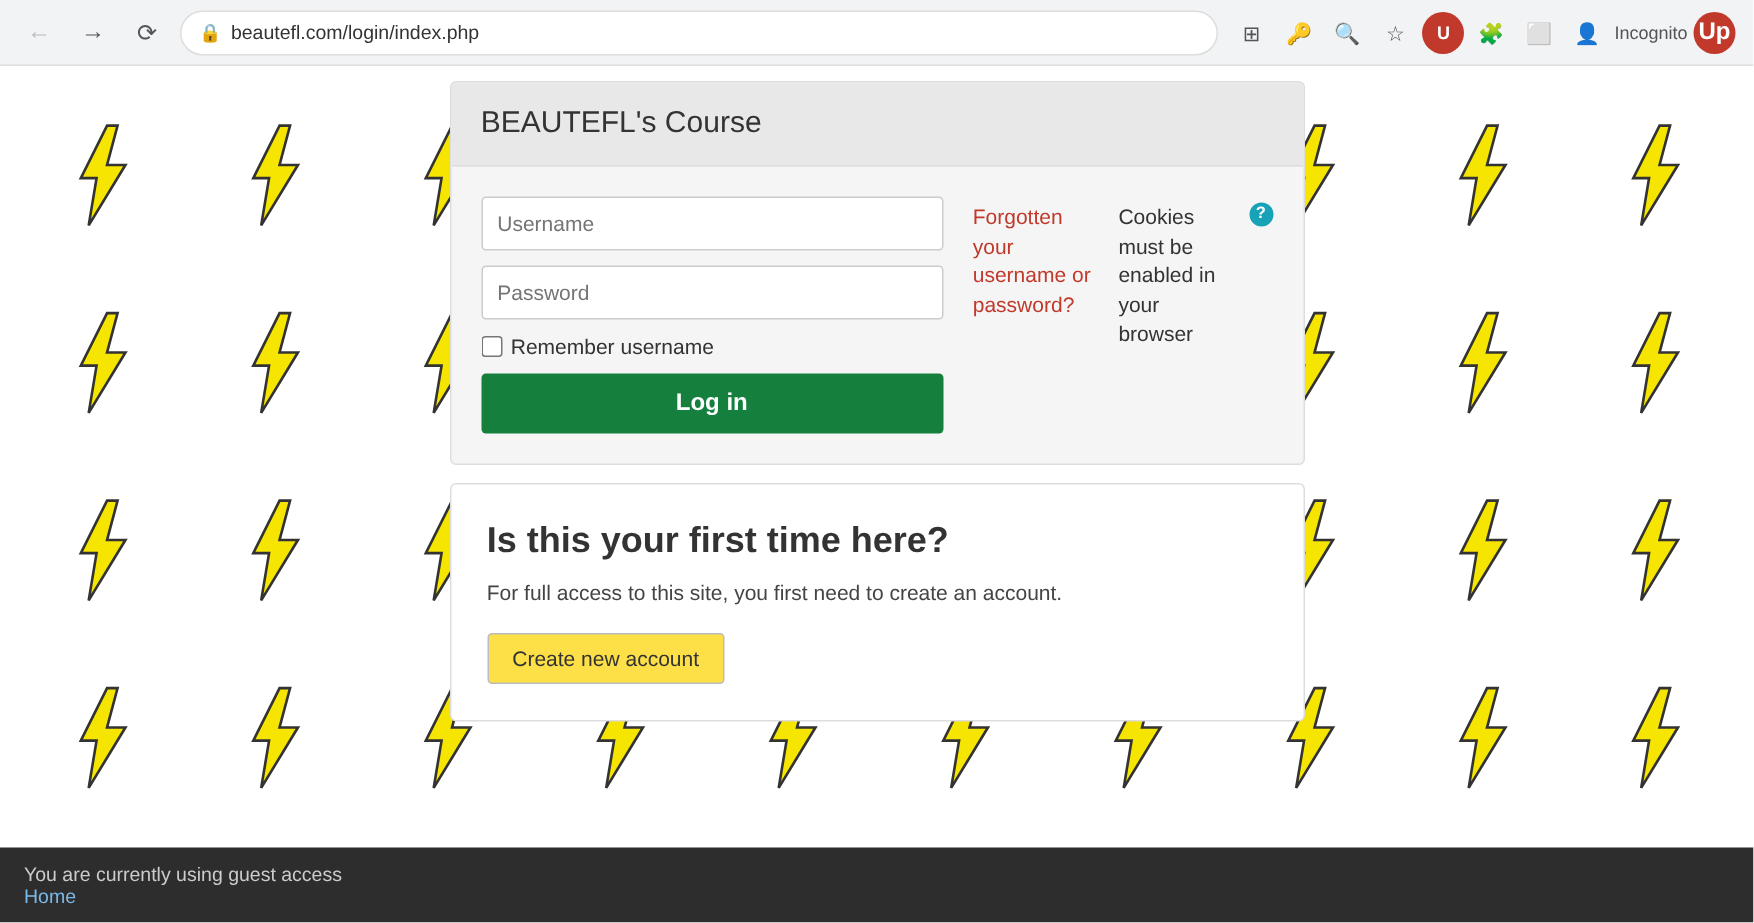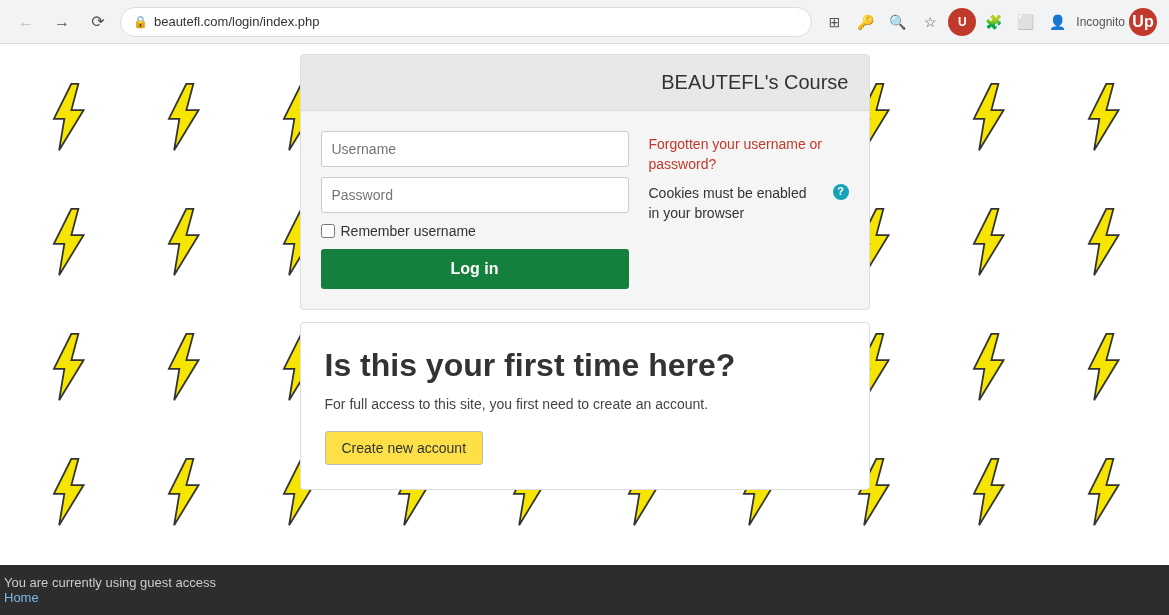--- a/index.html
+++ b/index.html
@@ -133,21 +133,21 @@
     .login-card {
       background: #f5f5f5;
       border: 1px solid #ddd;
       border-radius: 4px;
       overflow: hidden;
       margin-bottom: 12px;
     }
     .card-title {
       background: #e8e8e8;
       padding: 16px 20px;
-      text-align: right;
+      text-align: left;
       font-size: 20px;
       font-weight: normal;
       color: #333;
       border-bottom: 1px solid #ddd;
     }
     .login-form {
       padding: 20px;
       display: flex;
       gap: 20px;
     }
@@ -186,21 +186,21 @@
       border-radius: 3px;
       height: 40px;
       width: 100%;
       font-size: 16px;
       cursor: pointer;
       font-weight: bold;
     }
     .form-right {
       width: 200px;
       display: flex;
-      flex-direction: column;
+      flex-direction: row;
       gap: 10px;
       padding-top: 4px;
     }
     .forgot-link {
       color: #c0392b;
       text-decoration: none;
       font-size: 14px;
       line-height: 1.4;
     }
     .cookies-text {
@@ -227,21 +227,21 @@
     }
 
     
     .first-time-card {
       background: #fff;
       border: 1px solid #ddd;
       border-radius: 4px;
       padding: 24px 24px 24px 24px;
     }
     .first-time-title {
-      font-size: 32px;
+      font-size: 24px;
       font-weight: bold;
       color: #333;
       margin-bottom: 10px;
     }
     .first-time-desc {
       font-size: 14px;
       color: #444;
       margin-bottom: 16px;
       line-height: 1.5;
     }
@@ -252,21 +252,21 @@
       padding: 8px 16px;
       font-size: 14px;
       color: #333;
       cursor: pointer;
     }
 
     
     .page-footer {
       background: #2d2d2d;
       color: #ccc;
-      padding: 10px 4px;
+      padding: 10px 16px;
       font-size: 13px;
       flex-shrink: 0;
       z-index: 10;
       position: relative;
     }
     .footer-home-link {
       color: #7ab8e8;
       text-decoration: none;
       font-size: 13px;
     }

